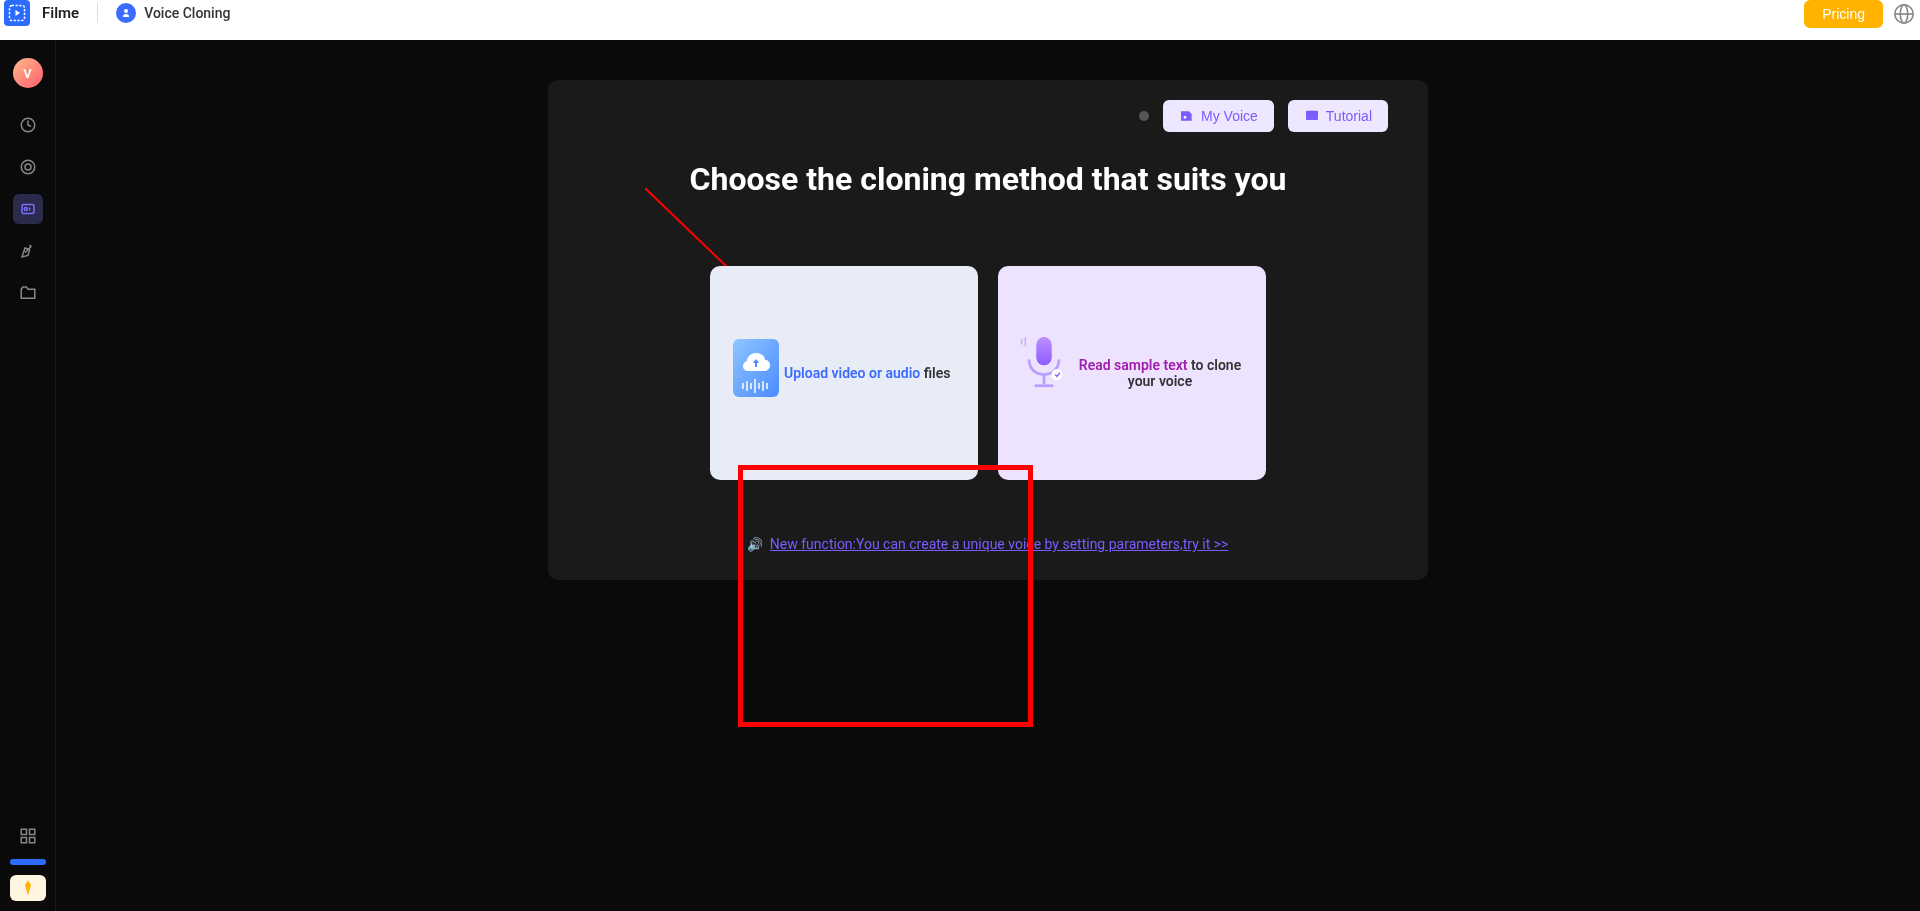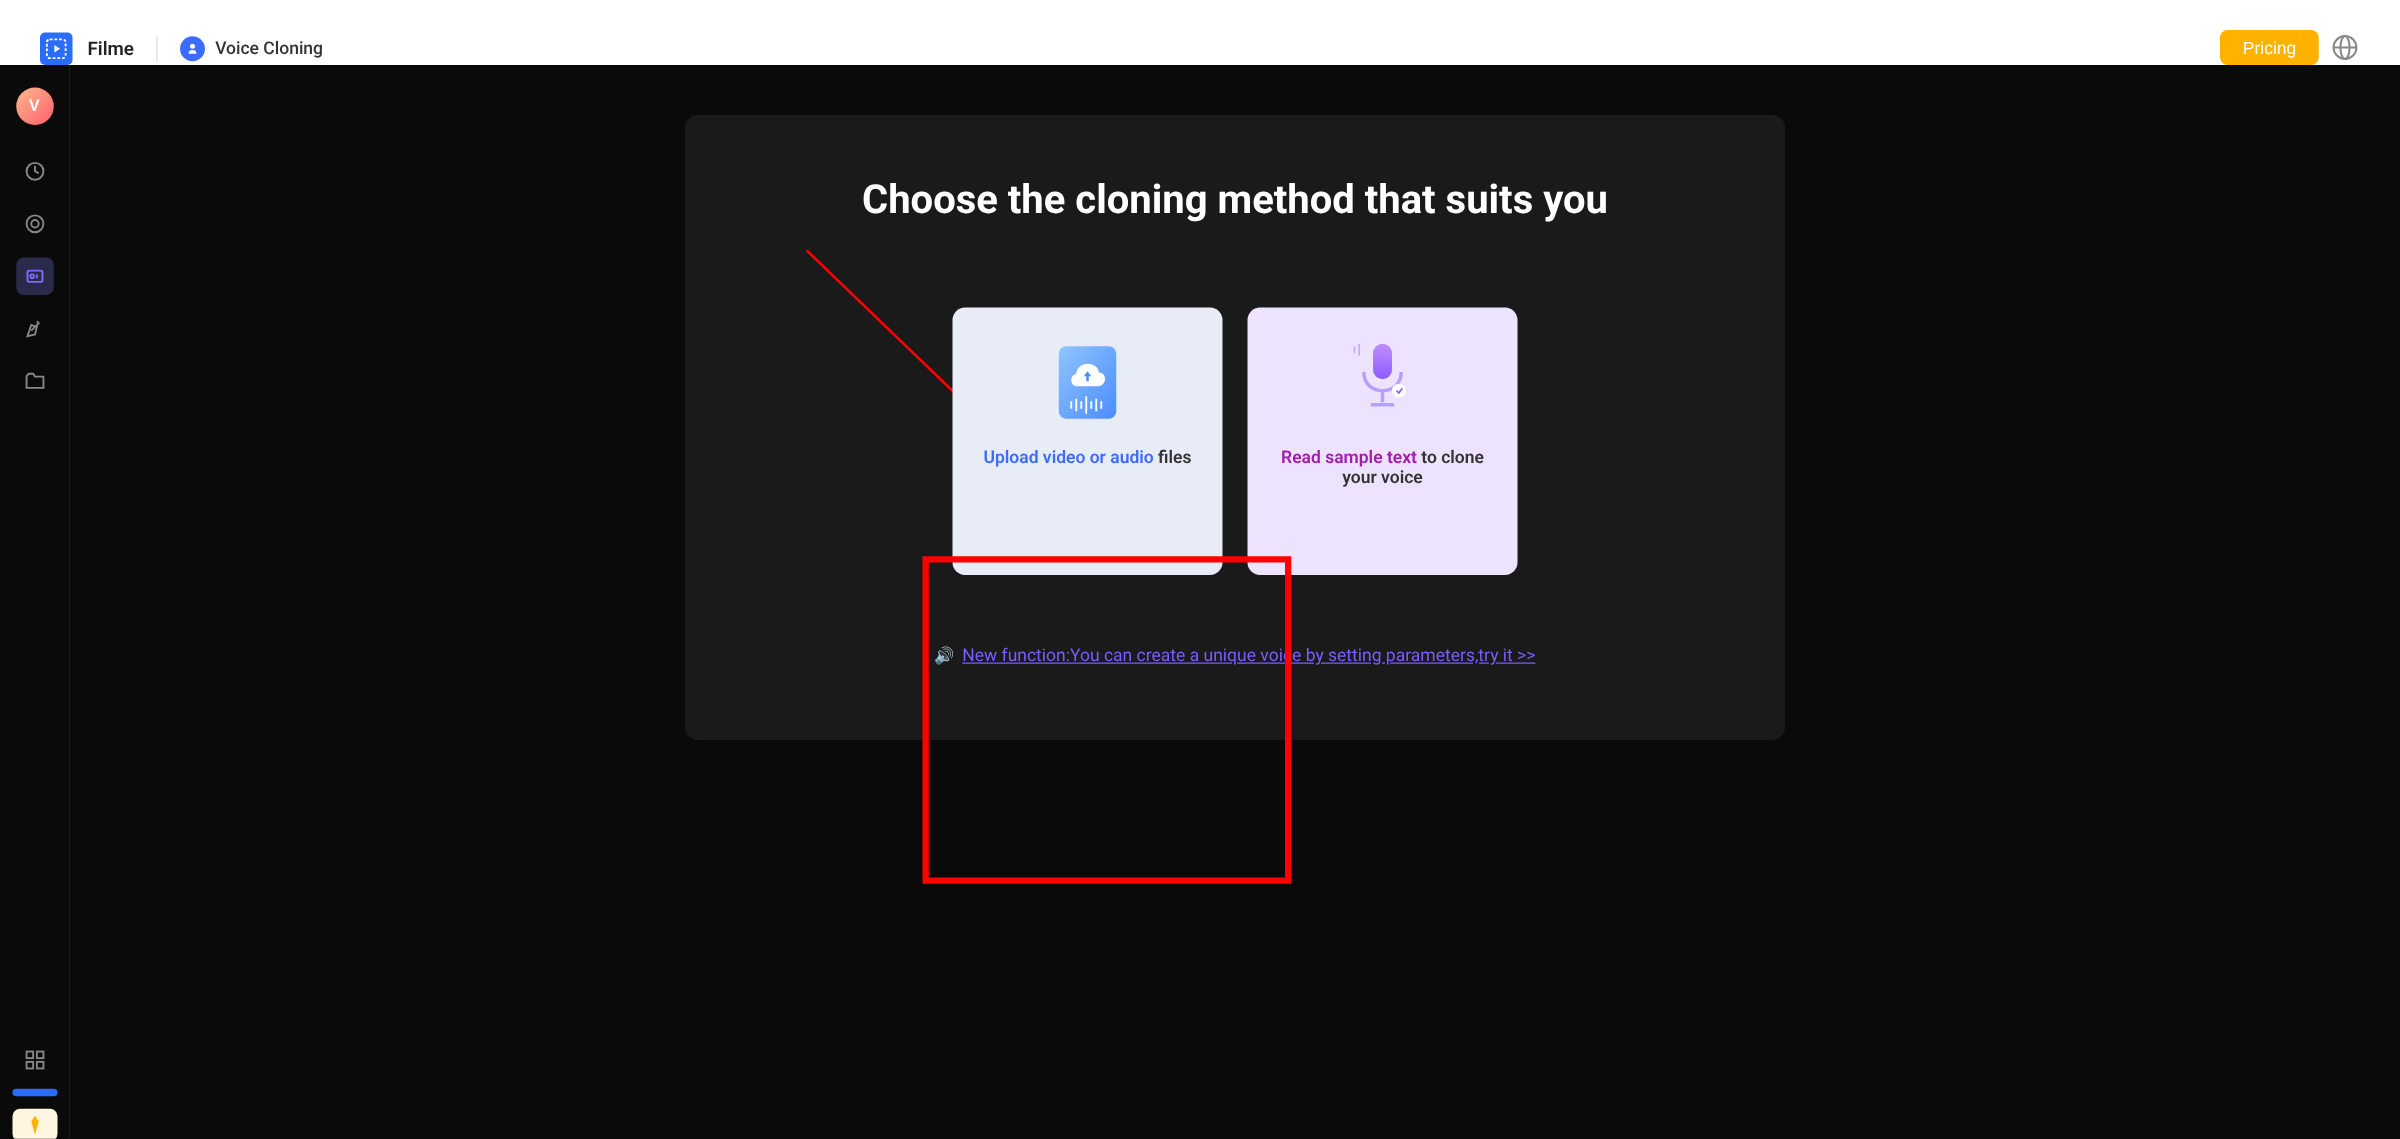--- a/index.html
+++ b/index.html
@@ -5,25 +5,25 @@
 * { margin: 0; padding: 0; box-sizing: border-box; }
 body {
   font-family: -apple-system, BlinkMacSystemFont, 'Segoe UI', Roboto, sans-serif;
   background: #0a0a0a;
   color: #fff;
   width: 1920px;
   height: 911px;
   overflow: hidden;
 }
 .top-bar {
-  height: 52px;
+  height: 40px;
   background: #fff;
   display: flex;
-  align-items: flex-end;
-  padding: 0 32px;
+  align-items: flex-start;
+  padding: 0 4px;
   justify-content: space-between;
 }
 .top-left { display: flex; align-items: center; gap: 8px; }
 .logo-filme {
   width: 26px; height: 26px;
   background: #2b6cff;
   border-radius: 4px;
   display: flex; align-items: center; justify-content: center;
 }
 .logo-filme svg { width: 18px; height: 18px; }
@@ -153,27 +153,26 @@
   margin-top: 28px;
 }
 .cards {
   display: flex;
   justify-content: center;
   gap: 20px;
   margin-top: 68px;
   position: relative;
 }
 .card {
-  width: 216px;
+  width: 268px;
   height: 214px;
   background: #e8ecf7;
   border-radius: 10px;
   padding: 26px 18px 18px 18px;
   display: flex;
-  flex-direction: column;
   align-items: center;
   cursor: pointer;
   position: relative;
 }
 .card.purple { background: #ede3ff; }
 .card-icon-wrap {
   width: 56px; height: 68px;
   display: flex; align-items: center; justify-content: center;
   margin-bottom: 18px;
 }
@@ -301,20 +300,36 @@
       <div class="sidebar-diamond">
         <svg width="18" height="18" viewBox="0 0 24 24" fill="currentColor">
             <path d="M12 2l4 6-4 14-4-14 4-6z M4 8h16"></path>
           </svg>
       </div>
     </div>
   </div>
 
   <div class="content">
     <div class="panel">
+      <div class="panel-header">
+        <div class="info-dot"></div>
+        <button class="header-btn">
+          <svg width="16" height="16" viewBox="0 0 24 24" fill="currentColor">
+              <path d="M3 5h12l4 4v10H3V5z"></path>
+              <circle cx="9" cy="14" r="2" fill="#fff"></circle>
+            </svg>
+          <span>My Voice</span>
+        </button>
+        <button class="header-btn">
+          <svg width="16" height="16" viewBox="0 0 24 24" fill="currentColor">
+              <rect x="3" y="4" width="18" height="14" rx="2"></rect>
+            </svg>
+          <span>Tutorial</span>
+        </button>
+      </div>
 
       <h1 class="panel-title">Choose the cloning method that suits you</h1>
 
       <svg class="red-arrow" width="160" height="160">
         <defs>
             <marker id="ah" markerWidth="10" markerHeight="10" refX="7" refY="3" orient="auto">
               <path d="M0,0 L0,6 L9,3 z" fill="#ff0000"></path>
             </marker>
           </defs>
         <line x1="0" y1="0" x2="135" y2="130" stroke="#ff0000" stroke-width="2" marker-end="url(#ah)"></line>

